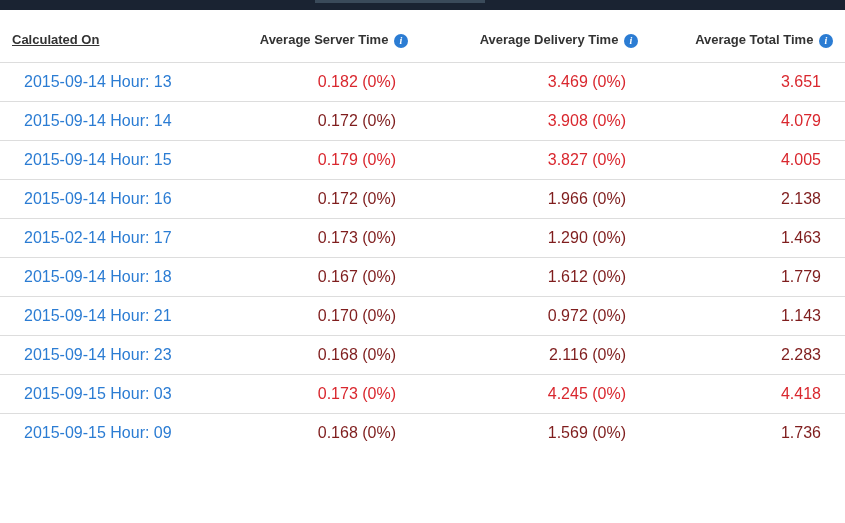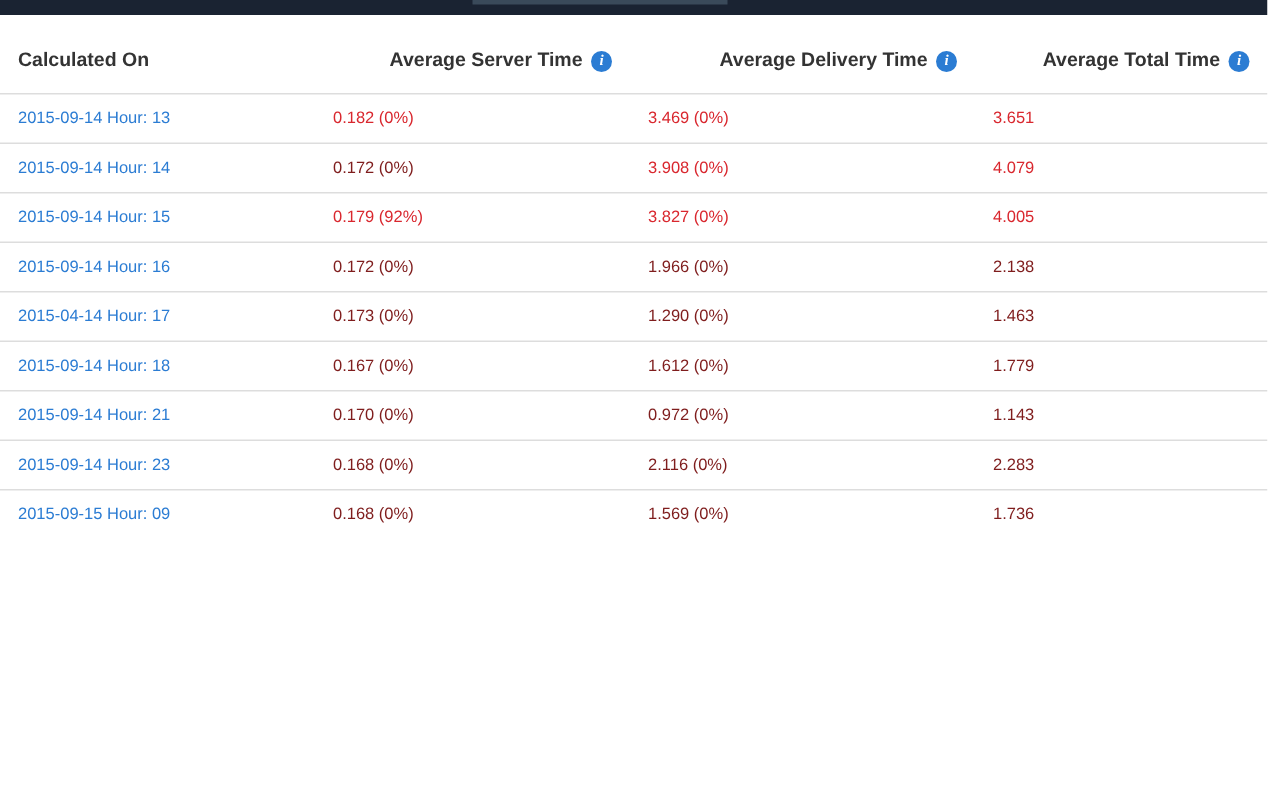--- a/index.html
+++ b/index.html
@@ -53,39 +53,39 @@
       line-height: 14px;
       text-align: center;
       font-weight: bold;
       font-style: italic;
       font-family: Georgia, serif;
       margin-left: 2px;
       vertical-align: middle;
       cursor: pointer;
     }
     td {
-      padding: 10px 12px;
+      padding: 10px 24px;
       border-top: 1px solid #ddd;
-      font-size: 11px;
+      font-size: 16px;
     }
     td.right {
-      text-align: left;
+      text-align: right;
     }
     .link {
       color: #2b7cd3;
       text-decoration: none;
       cursor: pointer;
     }
     .red {
       color: #d9272e;
     }
     .green {
       color: #7f1d1d;
     }
-    .col-calc { width: 210px; }
+    .col-calc { width: 210px; text-decoration: underline; }
     .col-server { width: 210px; }
     .col-delivery { width: 230px; }
     .col-total { width: 195px; }
   </style>
 </head>
 <body>
 
 <div class="top-bar"></div>
 
 <table>
@@ -116,32 +116,32 @@
         <td class="right red">3.651</td>
       </tr>
       <tr>
         <td><a class="link">2015-09-14 Hour: 14</a></td>
         <td class="right green">0.172 (0%)</td>
         <td class="right red">3.908 (0%)</td>
         <td class="right red">4.079</td>
       </tr>
       <tr>
         <td><a class="link">2015-09-14 Hour: 15</a></td>
-        <td class="right red">0.179 (92%)</td>
+        <td class="right red">0.179 (0%)</td>
         <td class="right red">3.827 (0%)</td>
         <td class="right red">4.005</td>
       </tr>
       <tr>
         <td><a class="link">2015-09-14 Hour: 16</a></td>
         <td class="right green">0.172 (0%)</td>
         <td class="right green">1.966 (0%)</td>
         <td class="right green">2.138</td>
       </tr>
       <tr>
-        <td><a class="link">2015-04-14 Hour: 17</a></td>
+        <td><a class="link">2015-02-14 Hour: 17</a></td>
         <td class="right green">0.173 (0%)</td>
         <td class="right green">1.290 (0%)</td>
         <td class="right green">1.463</td>
       </tr>
       <tr>
         <td><a class="link">2015-09-14 Hour: 18</a></td>
         <td class="right green">0.167 (0%)</td>
         <td class="right green">1.612 (0%)</td>
         <td class="right green">1.779</td>
       </tr>
@@ -151,19 +151,25 @@
         <td class="right green">0.972 (0%)</td>
         <td class="right green">1.143</td>
       </tr>
       <tr>
         <td><a class="link">2015-09-14 Hour: 23</a></td>
         <td class="right green">0.168 (0%)</td>
         <td class="right green">2.116 (0%)</td>
         <td class="right green">2.283</td>
       </tr>
       <tr>
+        <td><a class="link">2015-09-15 Hour: 03</a></td>
+        <td class="right red">0.173 (0%)</td>
+        <td class="right red">4.245 (0%)</td>
+        <td class="right red">4.418</td>
+      </tr>
+      <tr>
         <td><a class="link">2015-09-15 Hour: 09</a></td>
         <td class="right green">0.168 (0%)</td>
         <td class="right green">1.569 (0%)</td>
         <td class="right green">1.736</td>
       </tr>
     </tbody>
 </table>
 
 </body></html>

